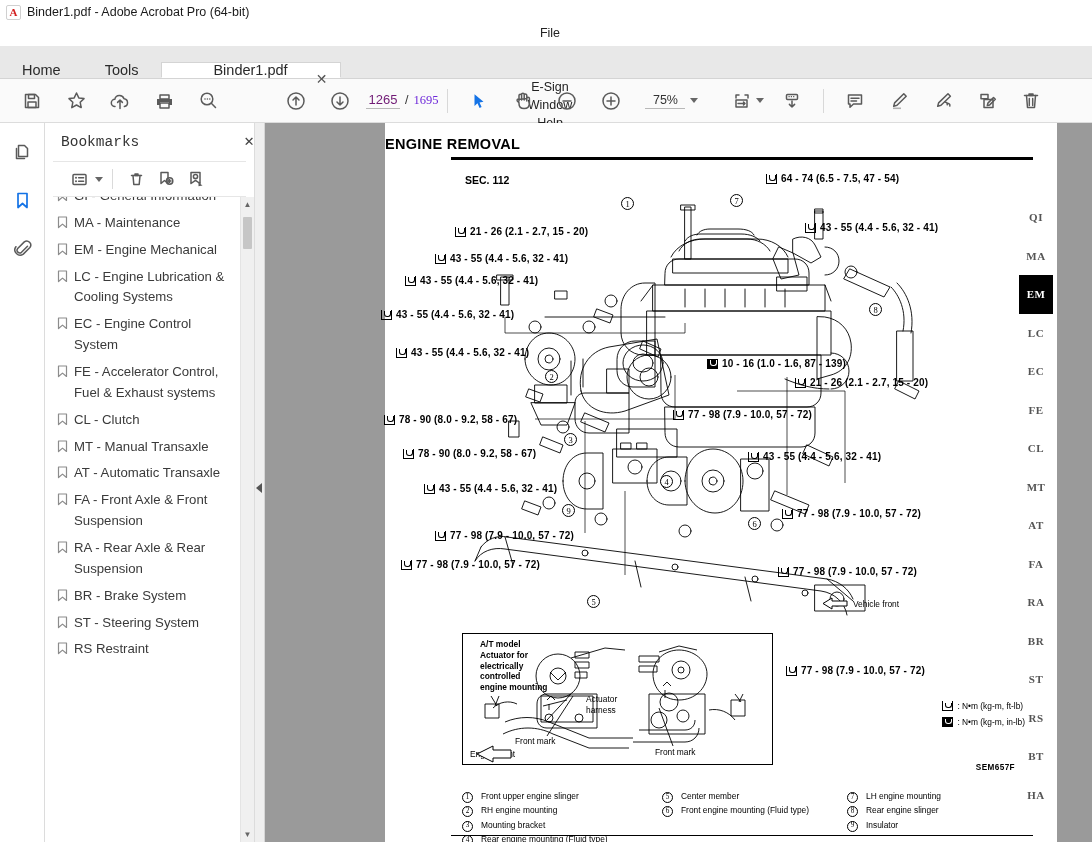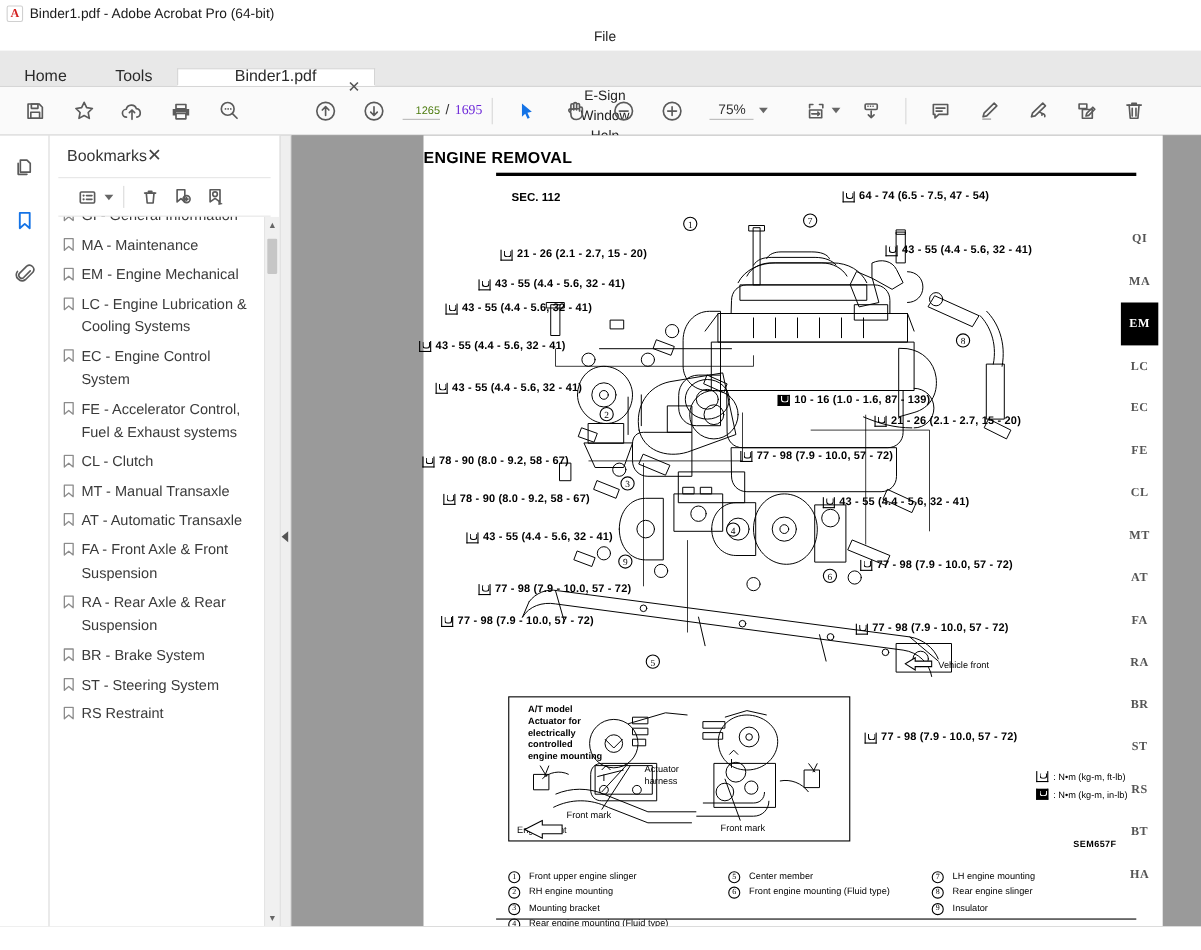--- a/index.html
+++ b/index.html
@@ -70,24 +70,24 @@
   svg { display: block; }
   .ico { stroke: #5a5a5a; stroke-width: 1.5; fill: none;
          stroke-linecap: round; stroke-linejoin: round; }
   .ico-fill { fill: #5a5a5a; stroke: none; }
 
   #pagebox {
     display: flex; align-items: baseline; font-size: 12.5px;
     color: #333; gap: 5px; margin-left: 4px;
   }
   #page-current {
-    width: 34px; text-align: right; border: none;
+    width: 34px; text-align: center; border: none;
     border-bottom: 1px solid #b8b8b8; background: transparent;
-    font-size: 10px; font-family: "Liberation Sans", sans-serif;
-    color: #4d7c0f; padding-bottom: 1px;
+    font-size: 13px; font-family: "Liberation Sans", sans-serif;
+    color: #701a75; padding-bottom: 1px;
   }
   #page-total { color: #6d28d9; font-family: Liberation Serif, serif; }
   #zoombox {
     display: flex; align-items: center; gap: 5px; margin-left: 12px;
     font-size: 12.5px; color: #333;
   }
   #zoom-value {
     width: 40px; text-align: center;
     border-bottom: 1px solid #b8b8b8; padding-bottom: 1px;
   }
@@ -110,21 +110,21 @@
     justify-content: center; cursor: pointer; border-radius: 3px;
   }
 
   
   #bmpanel {
     width: 210px; background: #ffffff; border-right: 1px solid #dcdcdc;
     display: flex; flex-direction: column;
   }
   #bm-head {
     height: 38px; display: flex; align-items: center;
-    padding: 0 0 0 16px;
+    justify-content: space-between; padding: 0 0 0 16px; font-family: Liberation Mono, monospace;
   }
   #bm-title { font-size: 14.5px; color: #333; }
   #bm-close { font-size: 16px; color: #444; cursor: pointer; line-height: 16px; }
   #bm-tools {
     height: 36px; display: flex; align-items: center;
     padding: 0 12px; gap: 2px;
     border-top: 1px solid #e6e6e6; border-bottom: 1px solid #e6e6e6;
     margin: 0 8px;
   }
   .bmtool { width: 28px; height: 26px; display: flex;

